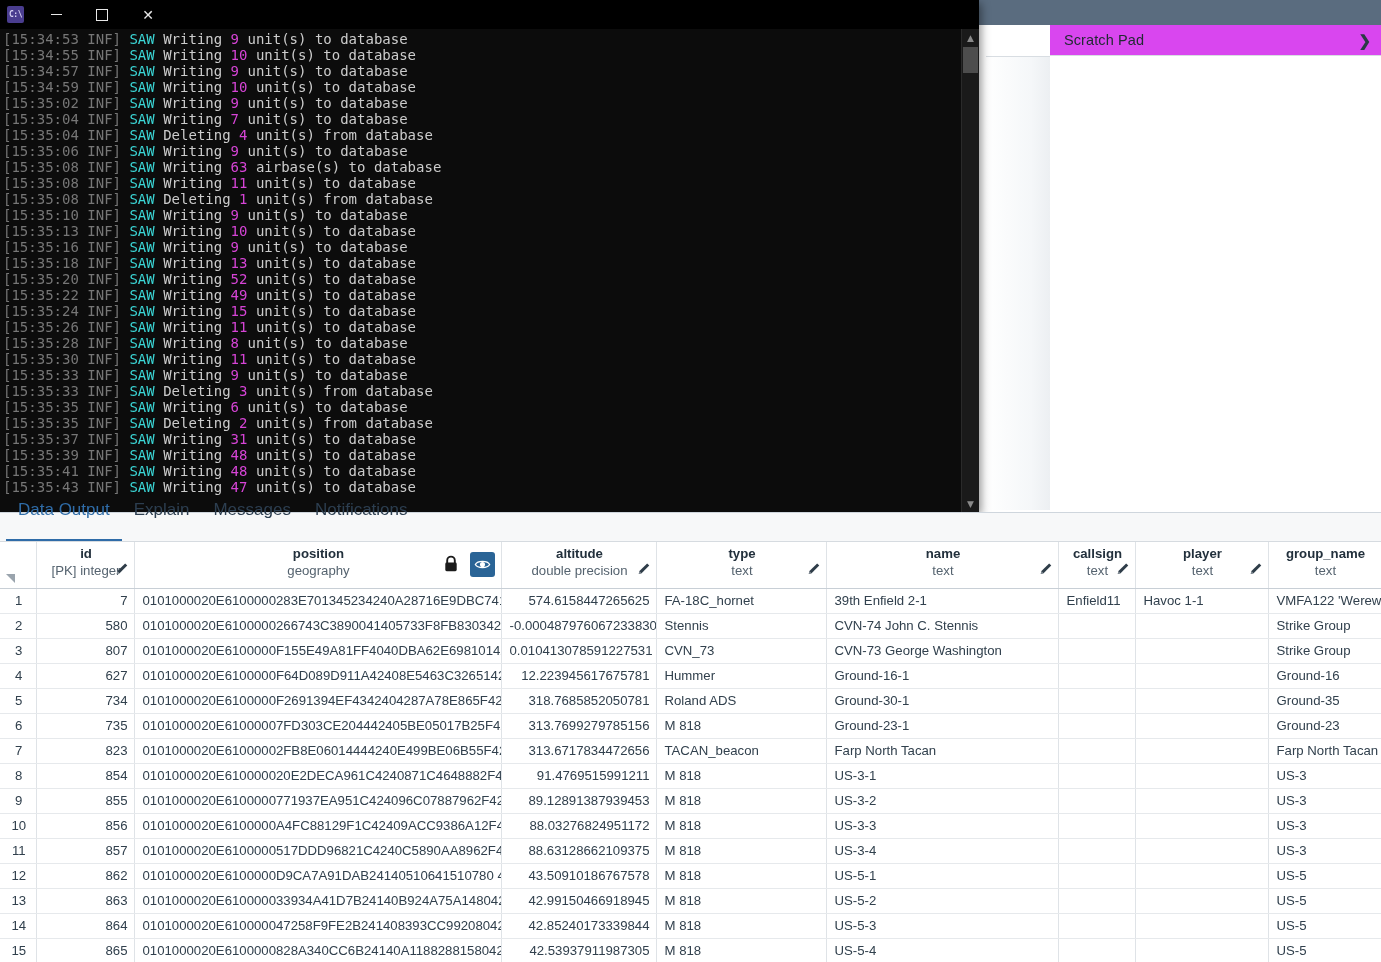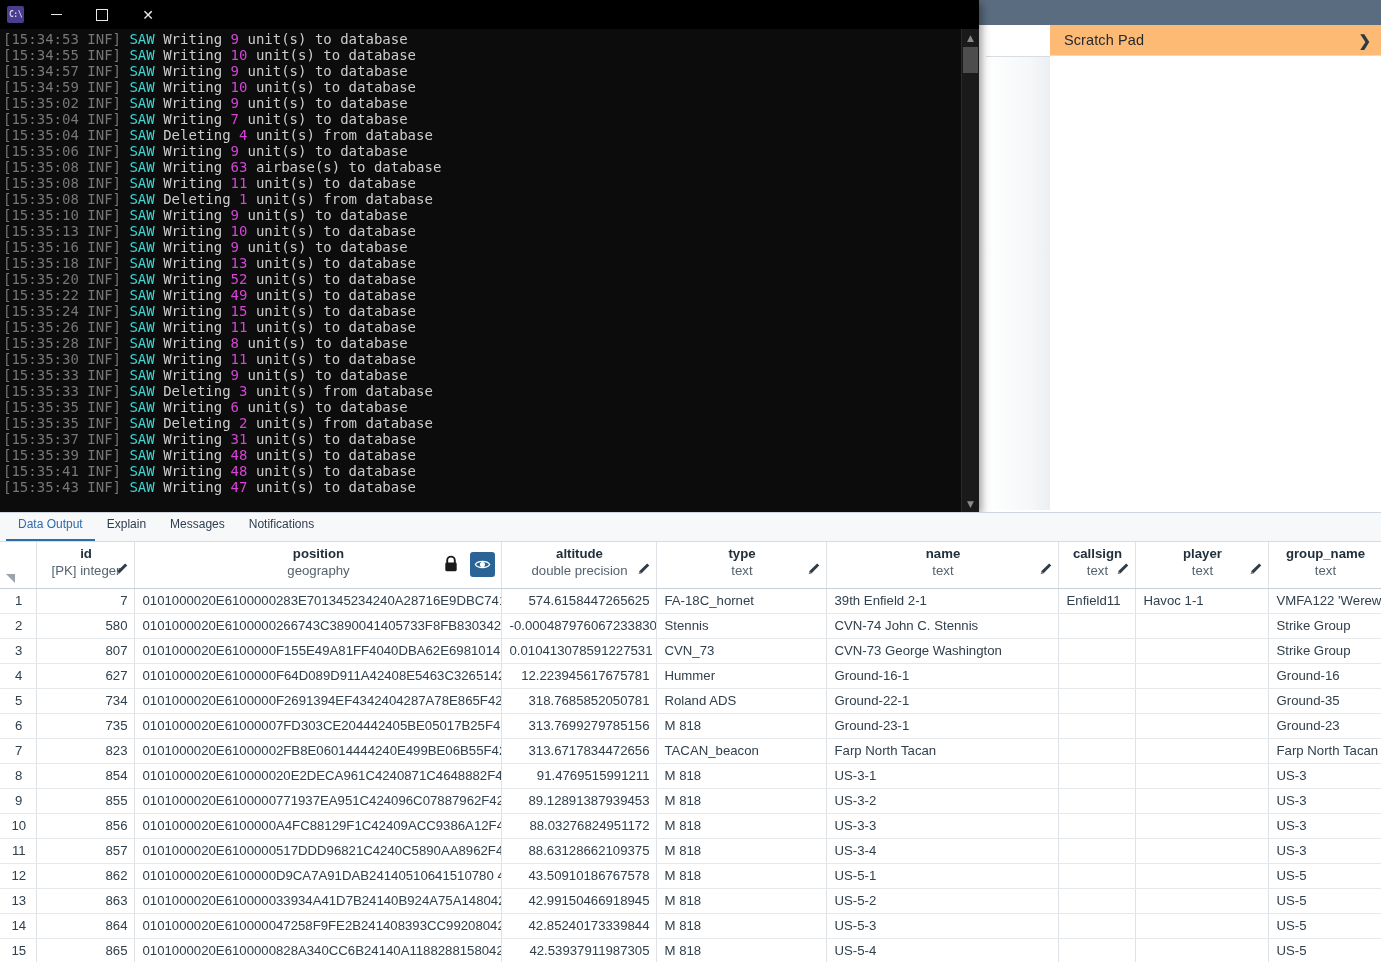--- a/index.html
+++ b/index.html
@@ -26,21 +26,21 @@
   }
   .pg-leftgutter-top {
     position: absolute; left: 986px; top: 25px; width: 64px; height: 31px;
     background: #ffffff;
     border-right: 1px solid #d8dde2;
     border-bottom: 1px solid #d8dde2;
   }
 
   .scratchpad-header {
     position: absolute; left: 1050px; top: 25px; width: 331px; height: 31px;
-    background: #fdba74;
+    background: #d946ef;
     border-bottom: 1px solid #d8dde2;
     display: flex; align-items: center;
     padding: 0 10px 0 14px;
     box-sizing: border-box;
   }
   .scratchpad-title {
     font-size: 14.5px; color: #222b33; flex: 1;
     letter-spacing: .1px;
   }
   .scratchpad-chevron {
@@ -131,22 +131,22 @@
     border-top: 1px solid #cfd6dd;
   }
 
   .tabs {
     position: relative; height: 29px; background: #f7f8f9;
     border-bottom: 1px solid #d6dbe0;
     display: flex; align-items: flex-end;
     padding-left: 6px; box-sizing: border-box;
   }
   .tab {
-    padding: 3px 12px 6px 12px;
-    font-size: 12px; color: #2c3e50; cursor: pointer;
+    padding: 3px 12px 20px 12px;
+    font-size: 17px; color: #2c3e50; cursor: pointer;
     border-bottom: 2px solid transparent;
     line-height: 18px;
   }
   .tab.active { color: #2f6ca8; border-bottom-color: #2f6ca8; font-weight: 400; }
 
   .grid-wrap { position: relative; width: 1381px; height: 421px; overflow: hidden; }
 
   table.dg { border-collapse: collapse; table-layout: fixed; width: 1381px; }
   table.dg th, table.dg td {
     border-right: 1px solid #dfe3e7;
@@ -395,21 +395,21 @@
               <td class="col-callsign"></td>
               <td class="col-player"></td>
               <td class="col-group">Ground-16</td>
             </tr>
             <tr>
               <td class="rownum">5</td>
               <td class="col-id num">734</td>
               <td class="col-position">0101000020E6100000F2691394EF4342404287A78E865F4240</td>
               <td class="col-altitude num">318.7685852050781</td>
               <td class="col-type">Roland ADS</td>
-              <td class="col-name">Ground-22-1</td>
+              <td class="col-name">Ground-30-1</td>
               <td class="col-callsign"></td>
               <td class="col-player"></td>
               <td class="col-group">Ground-35</td>
             </tr>
             <tr>
               <td class="rownum">6</td>
               <td class="col-id num">735</td>
               <td class="col-position">0101000020E61000007FD303CE204442405BE05017B25F4240</td>
               <td class="col-altitude num">313.7699279785156</td>
               <td class="col-type">M 818</td>

